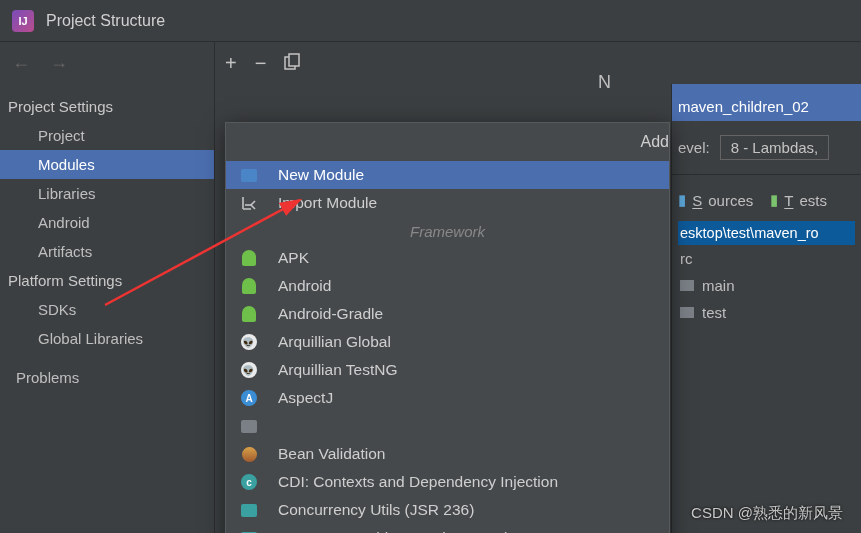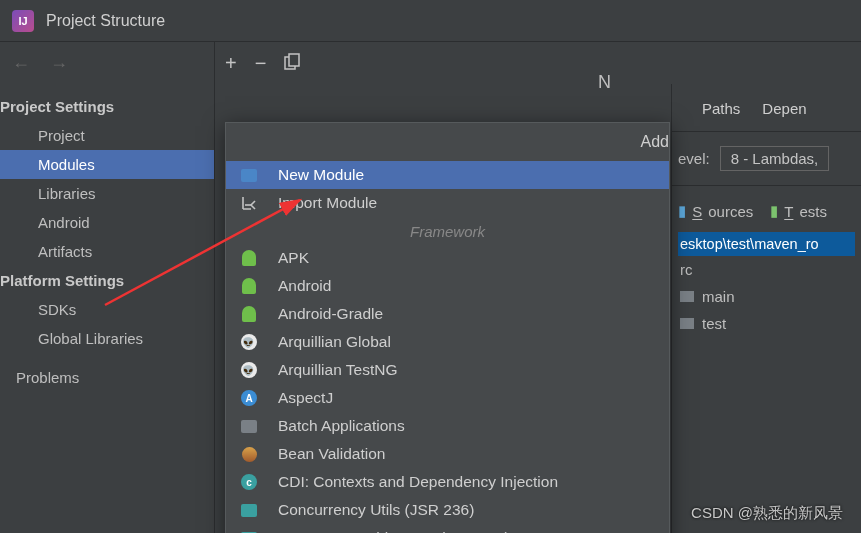--- a/index.html
+++ b/index.html
@@ -8,21 +8,21 @@
   .titlebar { display: flex; align-items: center; height: 42px; padding: 0 12px; background: #3c3f41; border-bottom: 1px solid #2b2d2f; }
   .titlebar .appicon { width: 22px; height: 22px; background: linear-gradient(135deg,#7b4db8,#b84d8e); border-radius: 4px; margin-right: 12px; position:relative; display:flex; align-items:center; justify-content:center; font-size:11px; font-weight:bold; color:#fff; }
   .titlebar .title { color: #d0d0d0; font-size: 16px; }
   
   .navbar { display:flex; align-items:center; height: 40px; padding: 0 12px; gap: 20px; }
   .navbar .arrow { color:#666; font-size:18px; cursor:default; }
   
   .main { display:flex; position:absolute; top:42px; left:0; right:0; bottom:0; }
   
   .sidebar { width: 215px; background:#3c3f41; border-right:1px solid #2b2d2f; padding-top:50px; }
-  .sidebar .group-label { color:#c9c9c9; font-weight:bold; padding: 6px 0; font-size:15px; }
+  .sidebar .group-label { color:#c9c9c9; font-weight:normal; padding: 6px 8px; font-size:15px; }
   .sidebar .item { padding: 6px 16px 6px 38px; color:#bfbfbf; cursor:pointer; font-size:15px; }
   .sidebar .item.selected { background:#4b6eaf; color:#ffffff; }
   .sidebar .spacer { height: 10px; }
   
   .toolbar { position:absolute; left:225px; top:10px; display:flex; align-items:center; gap:18px; font-size:20px; color:#c4c4c4; }
   .toolbar span { cursor:pointer; }
   
   .popup { position:absolute; left:225px; top:80px; width:445px; background:#46494b; border:1px solid #565a5c; box-shadow:0 4px 20px rgba(0,0,0,0.5); z-index:10; }
   .popup-title { text-align:right; padding:10px 0; color:#cfcfcf; font-size:16px; }
   .popup-item { display:flex; align-items:center; padding:5px 14px; gap:20px; cursor:pointer; color:#cfcfcf; font-size:15.5px; }
@@ -149,21 +149,20 @@
     <div class="popup-item">
         <span class="icon">
           <span class="sq-circle-b">A</span>
         </span>
         <span>AspectJ</span>
       </div>
     <div class="popup-item">
         <span class="icon">
           <span class="sq" style="background:#7a8086;"></span>
         </span>
-        <span>Batch Applications</span>
       </div>
     <div class="popup-item">
         <span class="icon">
           <span class="sq-brown"></span>
         </span>
         <span>Bean Validation</span>
       </div>
     <div class="popup-item">
         <span class="icon">
           <span class="sq-circle-b" style="background:#3aa0a0;">c</span>
@@ -178,24 +177,21 @@
       </div>
     <div class="popup-item">
         <span class="icon">
           <span class="sq sq-teal"></span>
         </span>
         <span>Connector Architecture (JSR 322)</span>
       </div>
   </div>
 
   <div class="right">
-    <div class="right-tabs">
-      <span>Paths</span>
-      <span>Depen</span>
-    </div>
+    <div class="right-rowtop">maven_children_02</div>
     <div class="right-level">
       <span>evel:</span>
       <span class="selectbox">8 - Lambdas,</span>
     </div>
     <div class="right-body">
       <span class="srcbtn">
           <span class="folder">▮</span>
           <span class="underline" style="color:#bfbfbf;">S</span>
           <span style="color:#bfbfbf;">ources</span>
         </span>

